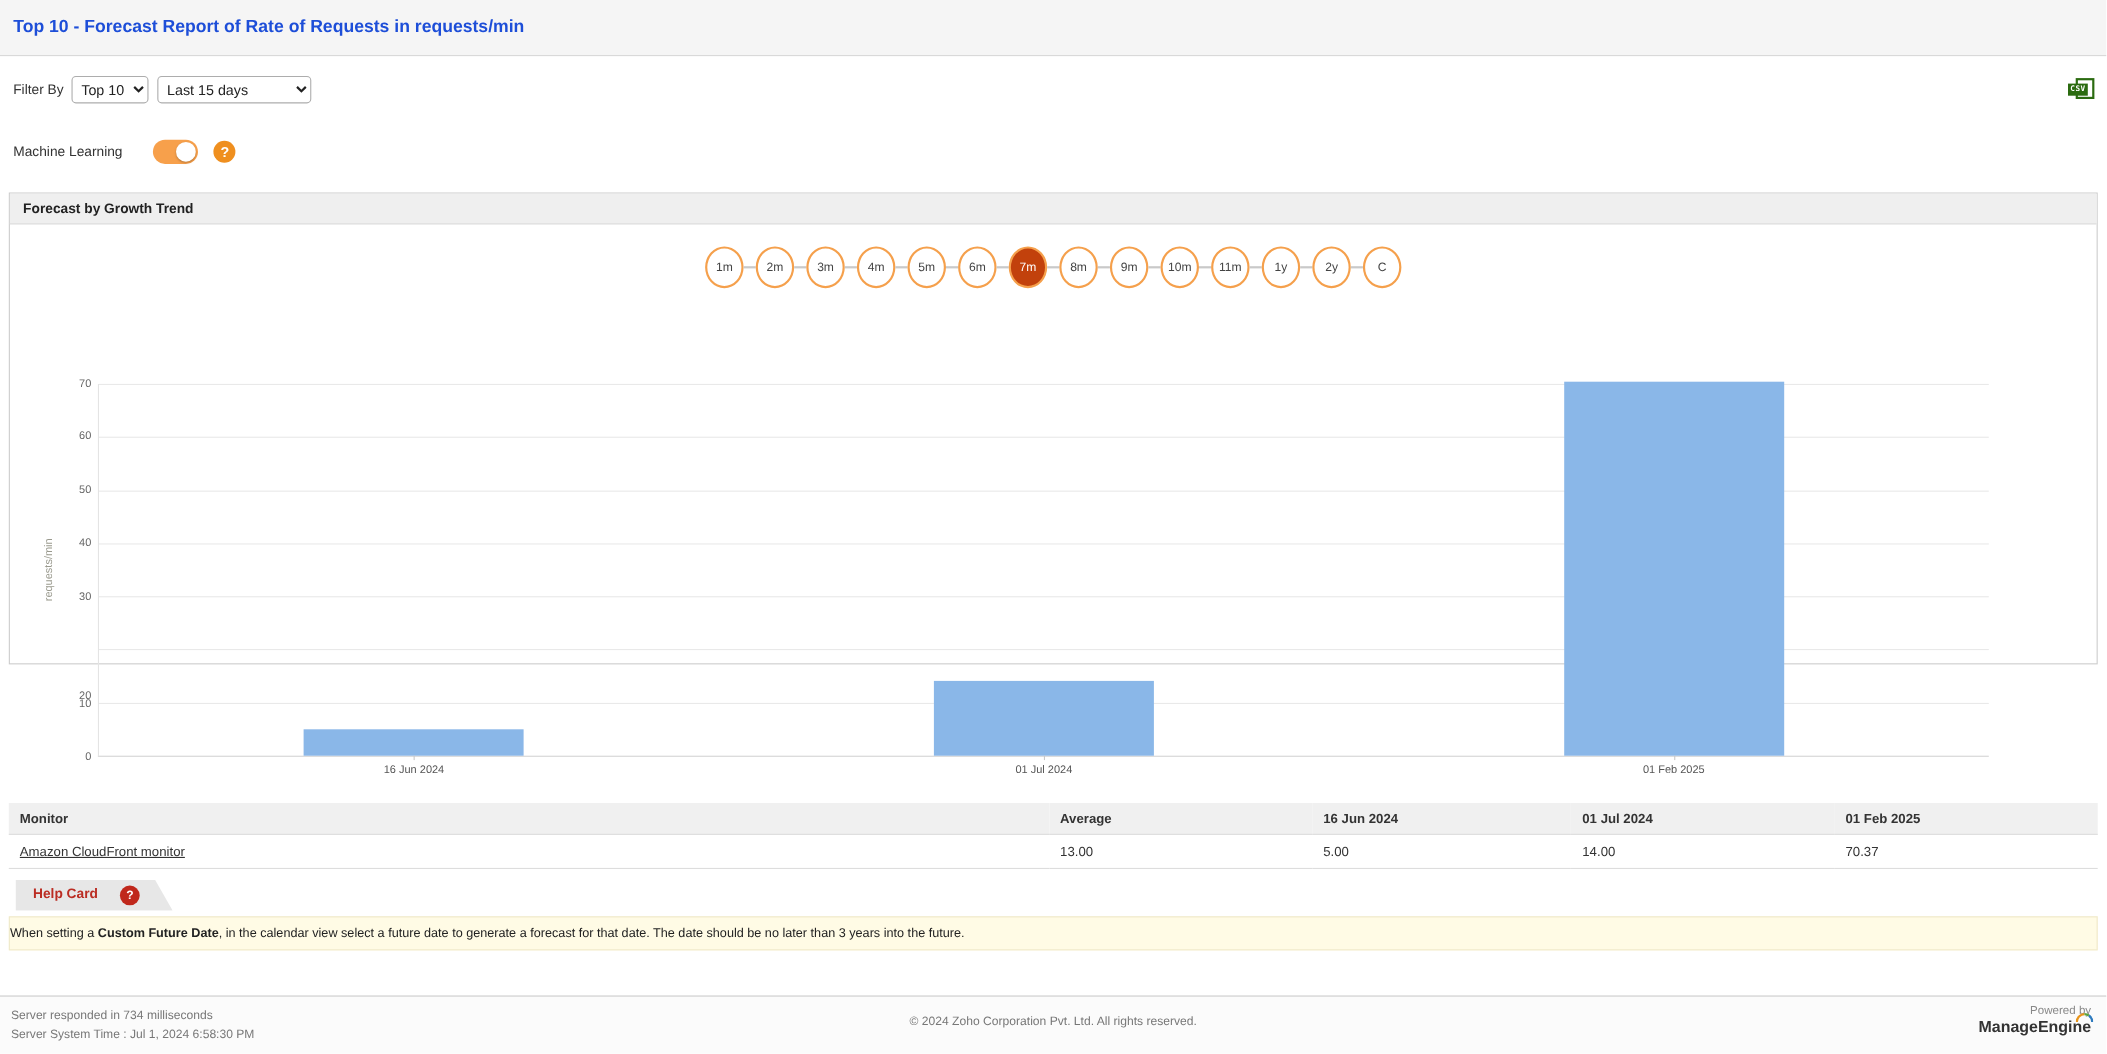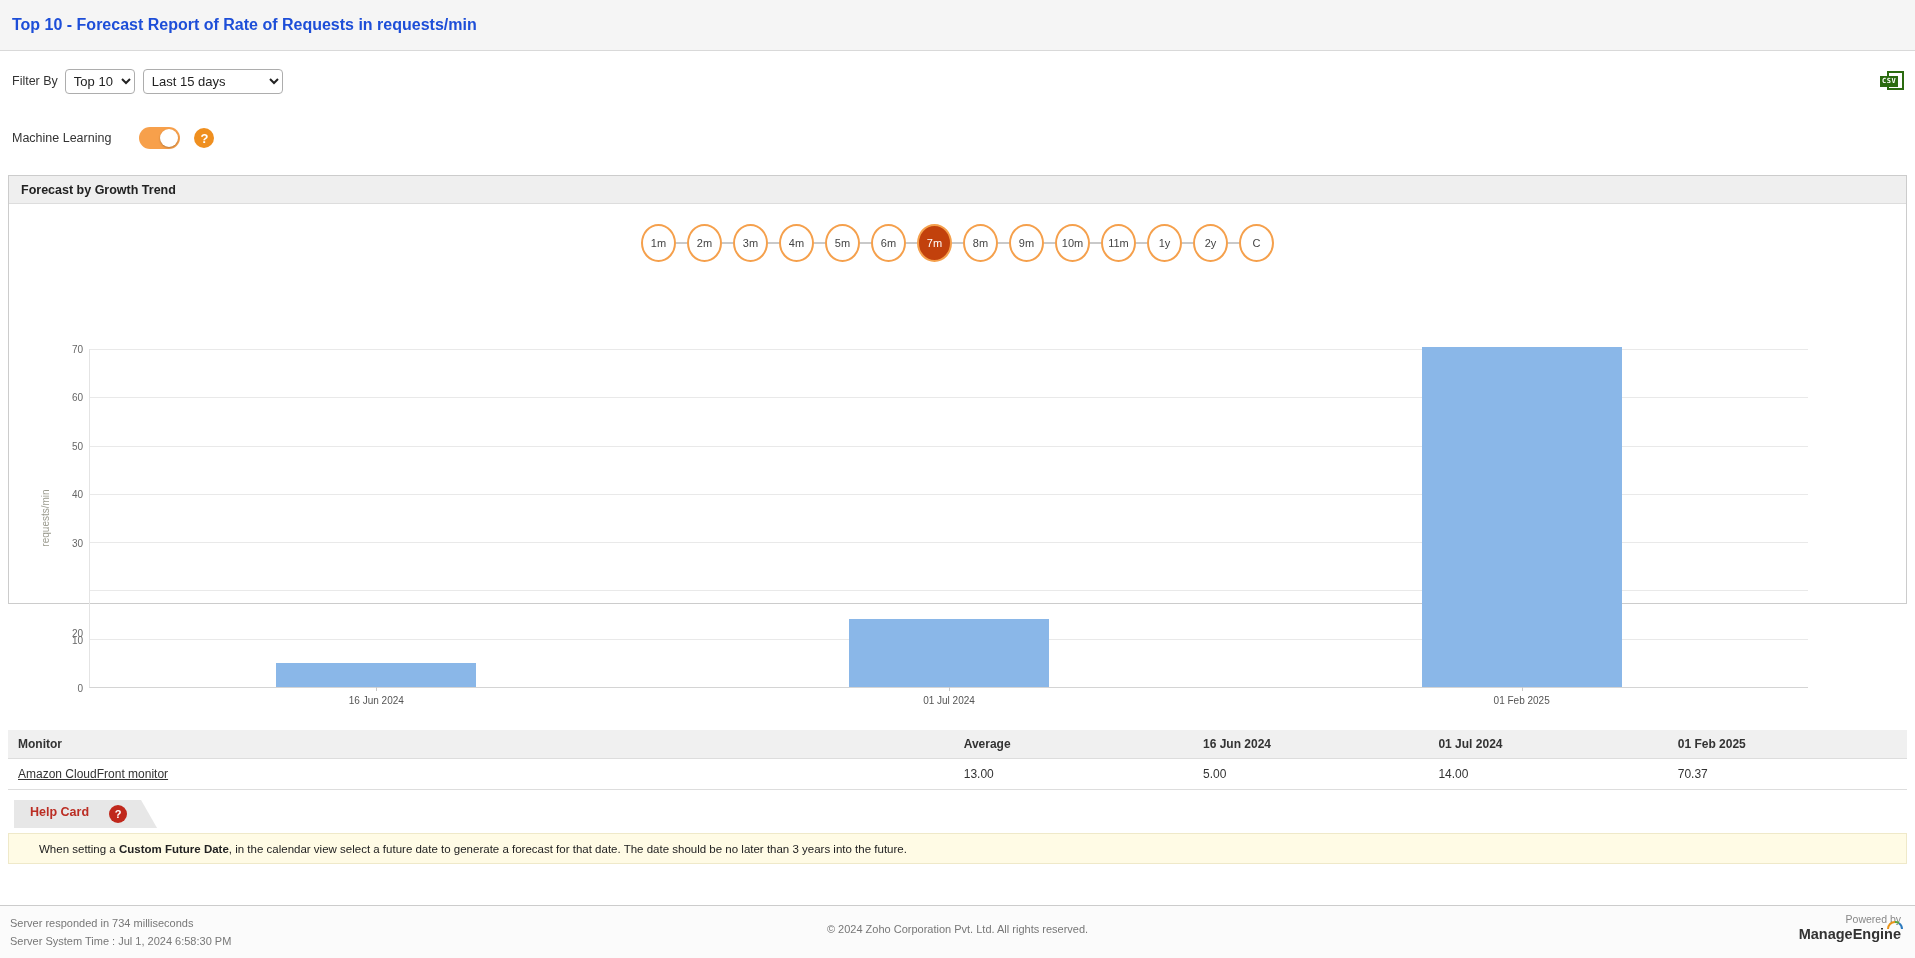--- a/index.html
+++ b/index.html
@@ -50,21 +50,21 @@
   
   .monitor-table { position:absolute; left:8px; right:8px; top:730px; border-collapse:collapse; width:1899px; table-layout:fixed; }
   .monitor-table th { background:#f0f0f0; font-size:12px; font-weight:bold; color:#333; text-align:left; padding:7px 10px; border-bottom:1px solid #ddd; }
   .monitor-table td { font-size:12px; color:#333; text-align:left; padding:8px 10px; border-bottom:1px solid #ddd; background:#fff; }
   .monitor-table a { color:#333; text-decoration:underline; cursor:pointer; }
 
   
   .help-tab { position:absolute; left:14px; top:800px; background:#e7e7e7; clip-path:polygon(0 0, calc(100% - 16px) 0, 100% 100%, 0 100%); padding:5px 30px 5px 16px; display:flex; align-items:flex-start;gap:12px; }
   .help-tab .help-label { color:#bb2d23; font-size:12.5px; font-weight:bold; margin-right:8px; }
   .help-q { width:18px; height:18px; border-radius:50%; background:#c0281c; color:#fff; font-size:11px; font-weight:bold; display:flex; align-items:center; justify-content:center; cursor:pointer; }
-  .help-note { position:absolute; left:8px; right:8px; top:833px; height:31px; background:#fffbe5; border:1px solid #efe9c9; display:flex; align-items:center; padding-left:30px; font-size:11.5px; color:#222; }
+  .help-note { position:absolute; left:8px; right:8px; top:833px; height:31px; background:#fffbe5; border:1px solid #efe9c9; display:flex; align-items:center; font-size:11.5px; color:#222; }
 
   
   .footer { position:absolute; left:0; right:0; top:905px; height:53px; background:#fbfbfb; border-top:1px solid #ccc;padding-left:35px; }
   .footer-left { position:absolute; left:10px; top:8px; font-size:11px; color:#777; line-height:18px; }
   .footer-center { position:absolute; left:50%; top:17px; transform:translateX(-50%); font-size:11px; color:#777; white-space:nowrap; }
   .footer-right { position:absolute; right:14px; top:7px; text-align:right; }
   .powered-by { font-size:10.5px; color:#888; margin-left:2px; }
   .brand { font-size:14.5px; color:#333; position:relative; display:inline-block; }
   .brand .b1 { font-weight:800; }
   .brand .b2 { font-weight:600; }

